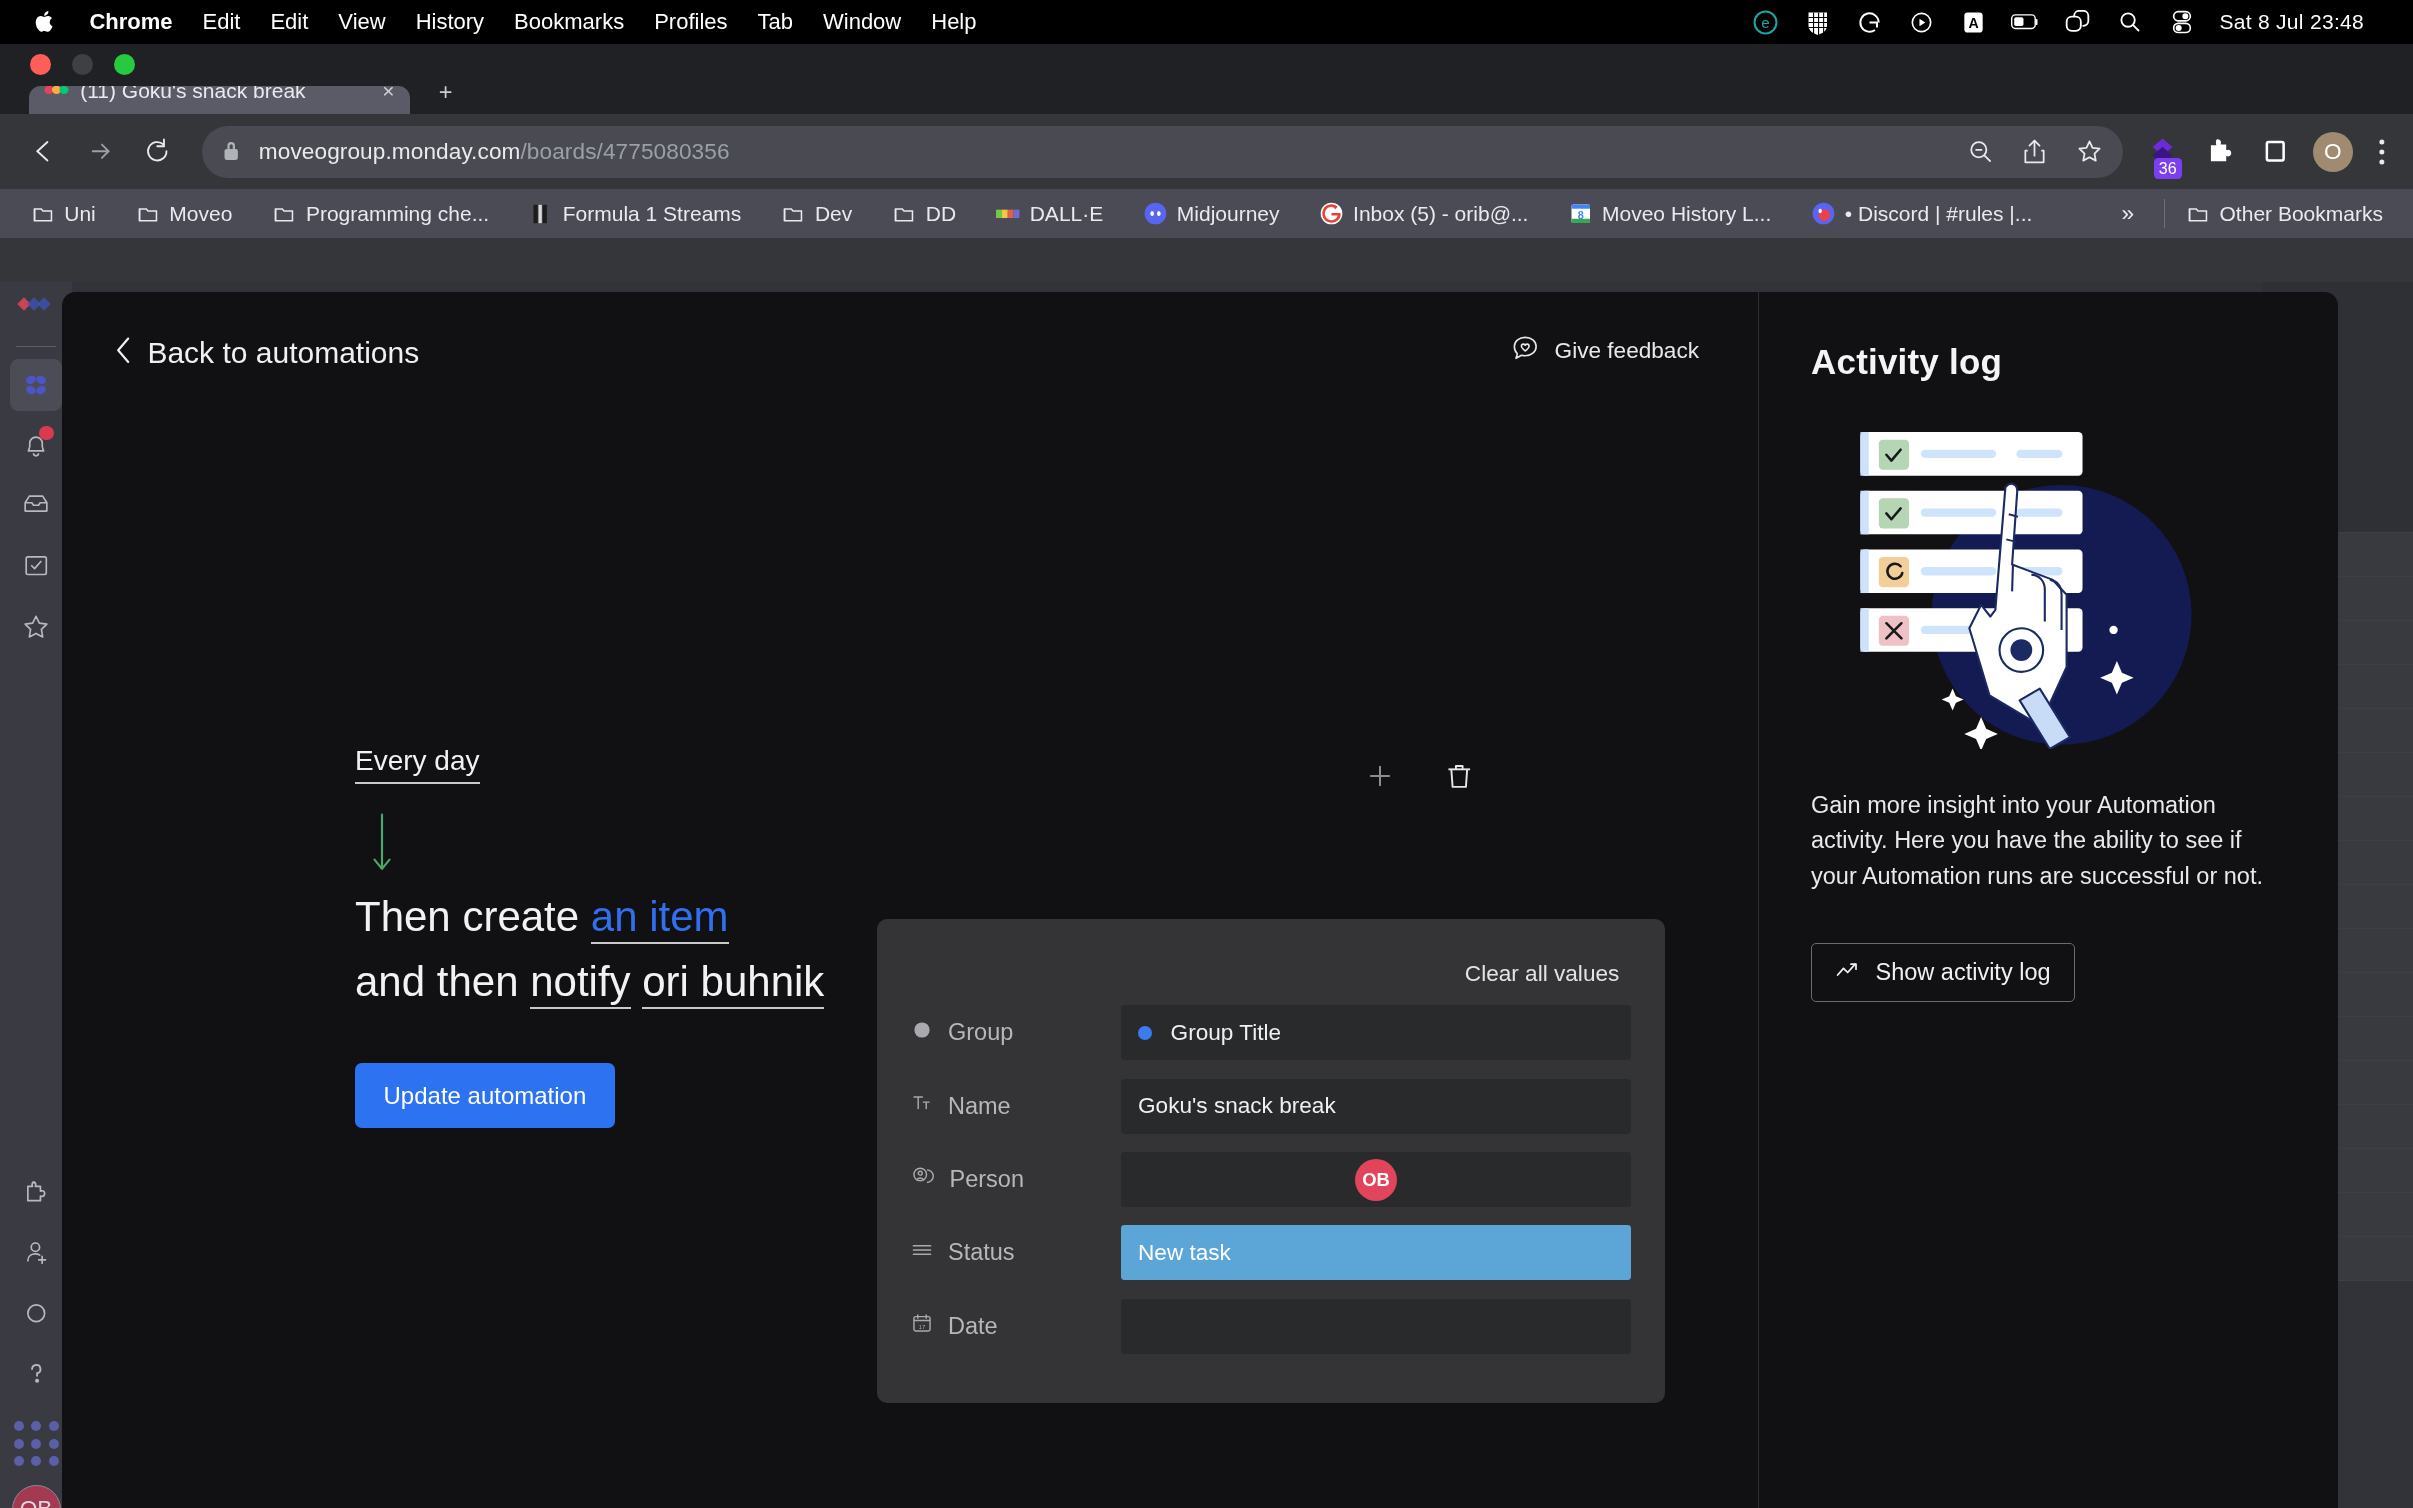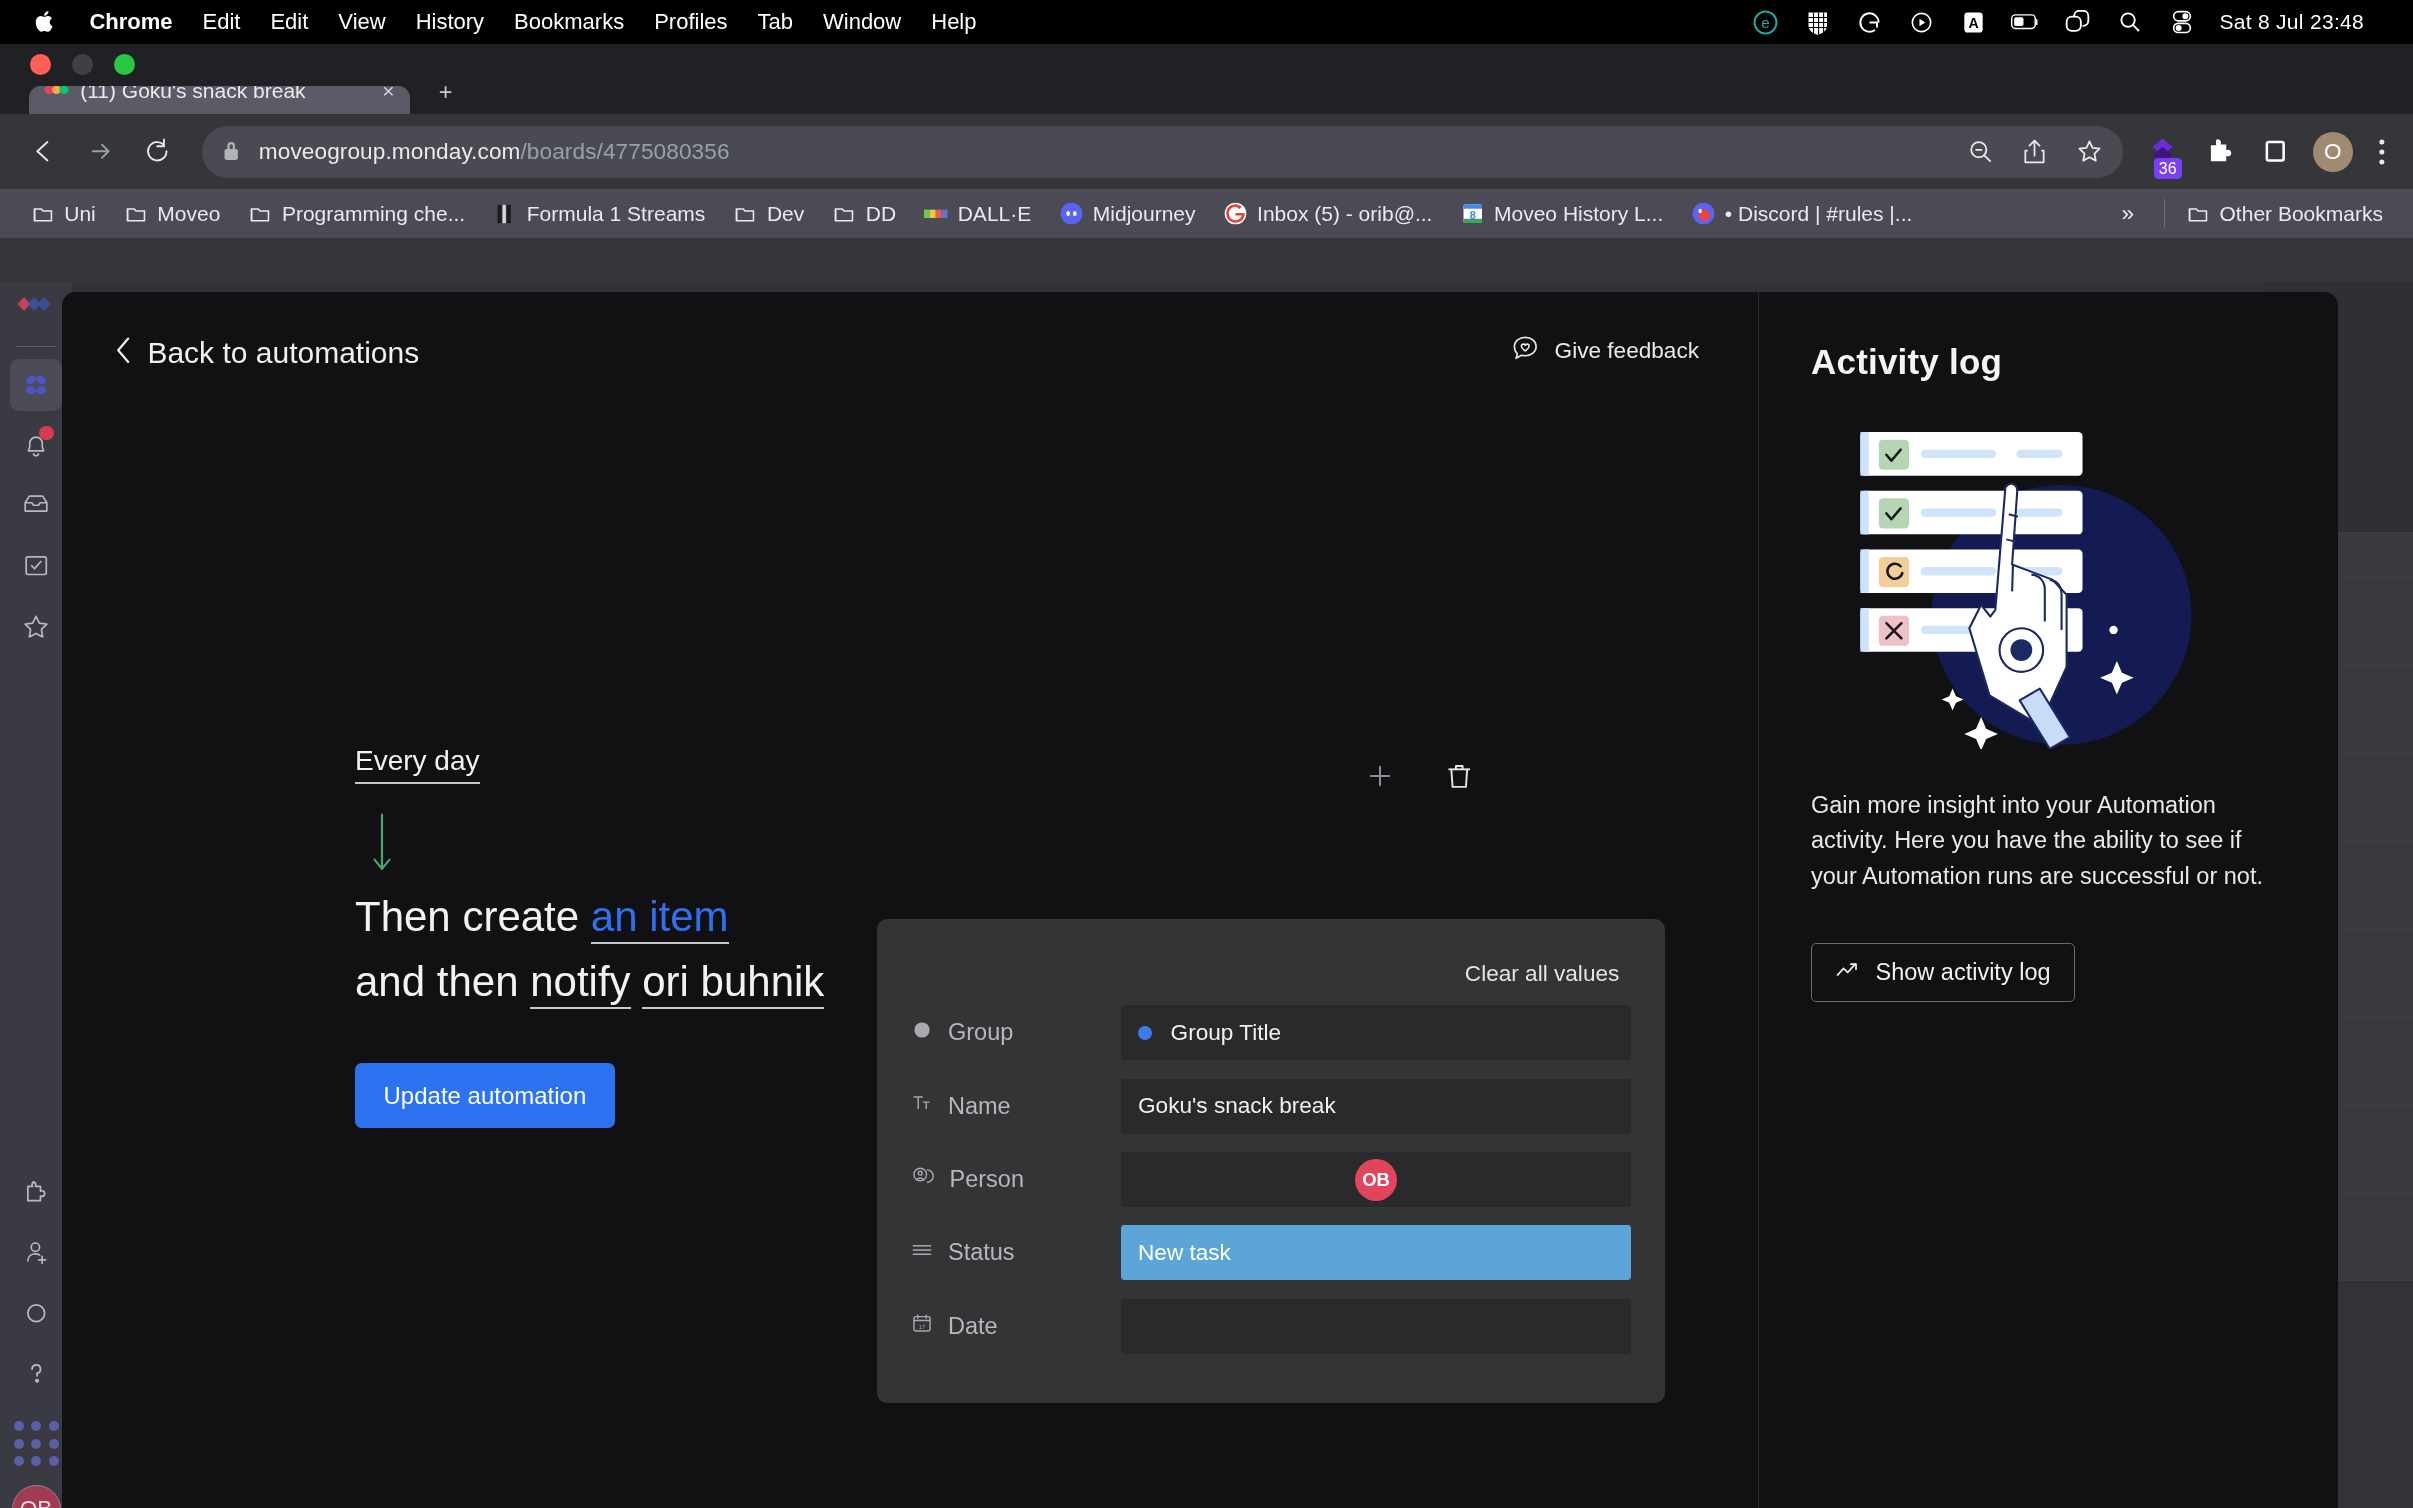--- a/index.html
+++ b/index.html
@@ -84,21 +84,21 @@
     font-size: 16px; border-radius: 4.2px; padding: 0.8px 5px; line-height: 1.25;
   }
   .avatar-circle {
     width: 40px; height: 40px; border-radius: 50%; background: #a08a72; color: #fff;
     display: flex; align-items: center; justify-content: center; font-size: 22.6px;
   }
 
   
   .bookmarks {
     height: 49px; background: #4a4b55; display: flex; align-items: center;
-    padding: 0 18.4px; gap: 4px; color: #e8eaed; font-size: 21px; white-space: nowrap;
+    padding: 0 18.4px; gap: 16px; color: #e8eaed; font-size: 21px; white-space: nowrap;
   }
   .bm { display: flex; align-items: center; gap: 9.2px; padding: 0 11.7px; max-width: 277px; }
   .bm-label { overflow: hidden; text-overflow: ellipsis; white-space: nowrap; }
   .bm-ico { width: 25px; height: 25px; flex: none; display: flex; align-items: center; justify-content: center; }
   .bm-overflow { margin-left: auto; display: flex; align-items: center; gap: 0; }
   .chev { padding: 0 22px; font-size: 22.6px; color: #e8eaed; }
   .bm-sep { width: 0.8px; height: 28.5px; background: #6e6f79; margin: 0 8.4px; }
 
   
   .page {

